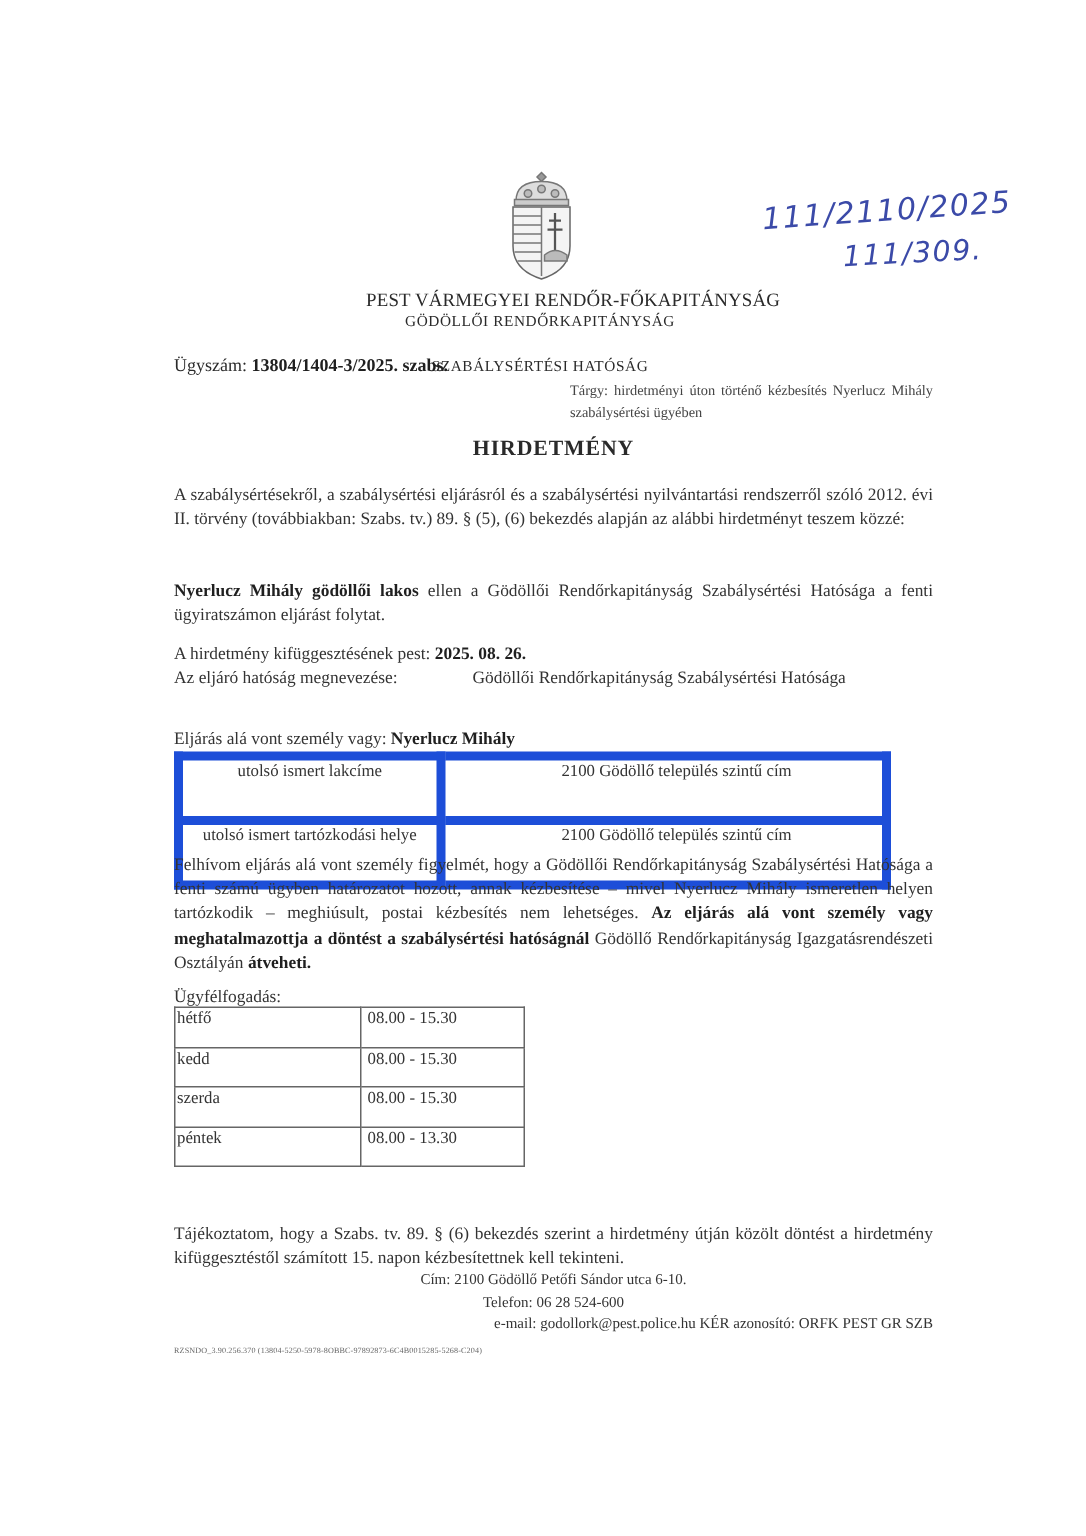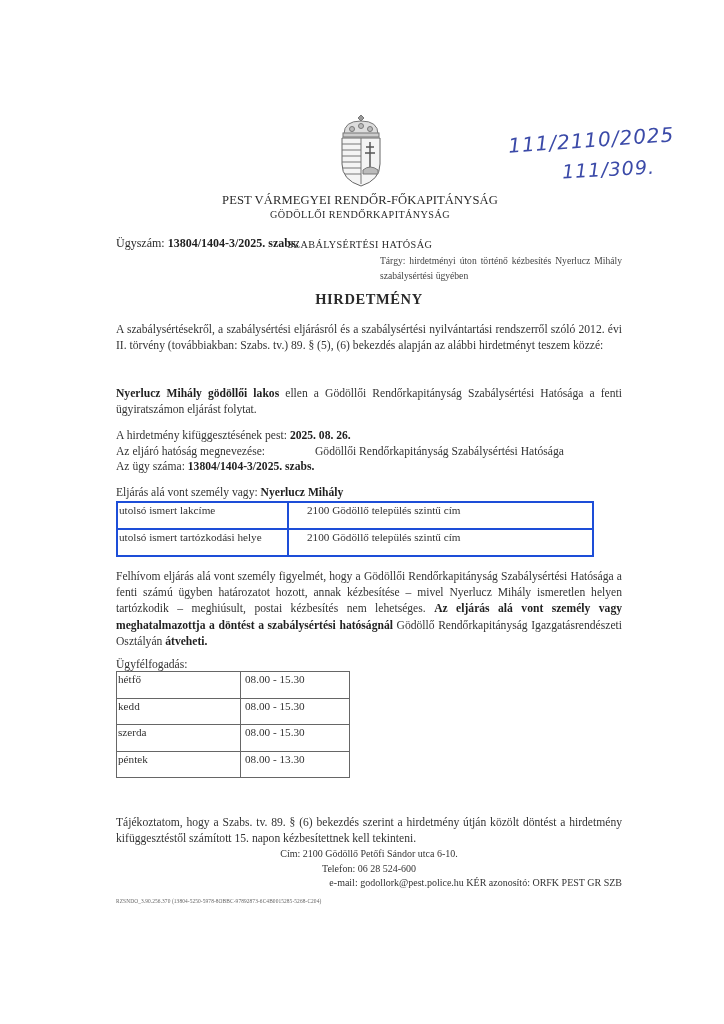--- a/index.html
+++ b/index.html
@@ -4,36 +4,36 @@
 <style>
   html, body { margin:0; padding:0; background:#ffffff; }
   body { width:724px; height:1024px; position:relative; overflow:hidden;
          font-family:"Liberation Serif", "DejaVu Serif", serif; color:#2a2a2a; }
   .abs { position:absolute; }
   .center { text-align:center; }
   .crest { left:330px; top:112px; width:62px; height:78px; }
   .hw { font-family:"DejaVu Sans", sans-serif; color:#3b4aa8; font-style:italic; letter-spacing:1px; }
   .hw1 { left:508px; top:128px; font-size:20px; transform:rotate(-4deg); }
   .hw2 { left:562px; top:158px; font-size:19px; transform:rotate(-3deg); }
-  .hdr1 { left:200px; width:320px; top:193px; font-size:12.6px; letter-spacing:0.1px; }
+  .hdr1 { left:200px; width:320px; top:193px; font-size:12.6px; letter-spacing:0.1px;text-align:right; }
   .hdr2 { left:200px; width:320px; top:209px; font-size:10.2px; letter-spacing:0.4px; }
   .hdr3 { left:200px; width:320px; top:223px; font-size:10.2px; letter-spacing:0.4px;margin-top:16px; }
   .ugyszam { left:116px; top:236px; font-size:12px; }
   .targy { left:380px; top:253px; width:242px; font-size:9.6px; line-height:15px; text-align:justify; color:#444; }
   .title { left:116px; width:506px; top:291px; font-size:14.5px; font-weight:bold; letter-spacing:0.6px; }
   .para { left:116px; width:506px; font-size:11.6px; line-height:16.2px; text-align:justify; text-align-last:left; color:#333; }
   .p1 { top:322px; }
   .p2 { top:386px; }
   .meta { left:116px; width:506px; font-size:11.6px; line-height:15.5px; color:#333; }
   .meta1 { top:428px; }
   .lbl-inline { display:inline-block; width:199px; }
   .eljaras-label { left:116px; top:486px; font-size:11.6px; color:#333; }
   table { border-collapse:collapse; }
   .t1 { left:116px; top:501px; width:478px; }
-  .t1 td { border:2px solid #1d4ed8; height:24px; vertical-align:top; font-size:11.2px; padding:1px 1px 0 1px; color:#333; }
+  .t1 td { border:6px solid #1d4ed8; height:24px; vertical-align:top; font-size:11.2px; padding:1px 1px 12px 1px; color:#333;text-align:center; }
   .t1 td.c1 { width:167px; }
   .t1 td.c2 { padding-left:18px; }
   .p3 { top:569px; }
   .ugyfel-label { left:116px; top:658px; font-size:11.6px; color:#333; }
   .t2 { left:116px; top:671px; width:234px; }
   .t2 td { border:1px solid #666; height:24.5px; vertical-align:top; font-size:11.2px; padding:1px 1px 0 1px; color:#333; }
   .t2 td.c1 { width:121px; }
   .t2 td.c2 { padding-left:4px; }
   .p4 { top:815px; }
   .foot { left:116px; width:506px; font-size:10px; color:#333; }
@@ -90,23 +90,20 @@
   <b>Nyerlucz Mihály gödöllői lakos</b><span> ellen a Gödöllői Rendőrkapitányság Szabálysértési Hatósága a fenti ügyiratszámon eljárást folytat.</span>
 </div>
 
 <div class="abs meta meta1">
   <div>
     <span>A hirdetmény kifüggesztésének pest: </span><b>2025. 08. 26.</b>
   </div>
   <div>
     <span class="lbl-inline">Az eljáró hatóság megnevezése:</span><span>Gödöllői Rendőrkapitányság Szabálysértési Hatósága</span>
   </div>
-  <div>
-    <span>Az ügy száma: </span><b>13804/1404-3/2025. szabs.</b>
-  </div>
 </div>
 
 <div class="abs eljaras-label">
   <span>Eljárás alá vont személy vagy: </span><b>Nyerlucz Mihály</b>
 </div>
 <table class="abs t1">
   <tbody>
       <tr>
     <td class="c1">utolsó ismert lakcíme</td>
     <td class="c2">2100 Gödöllő település szintű cím</td>

